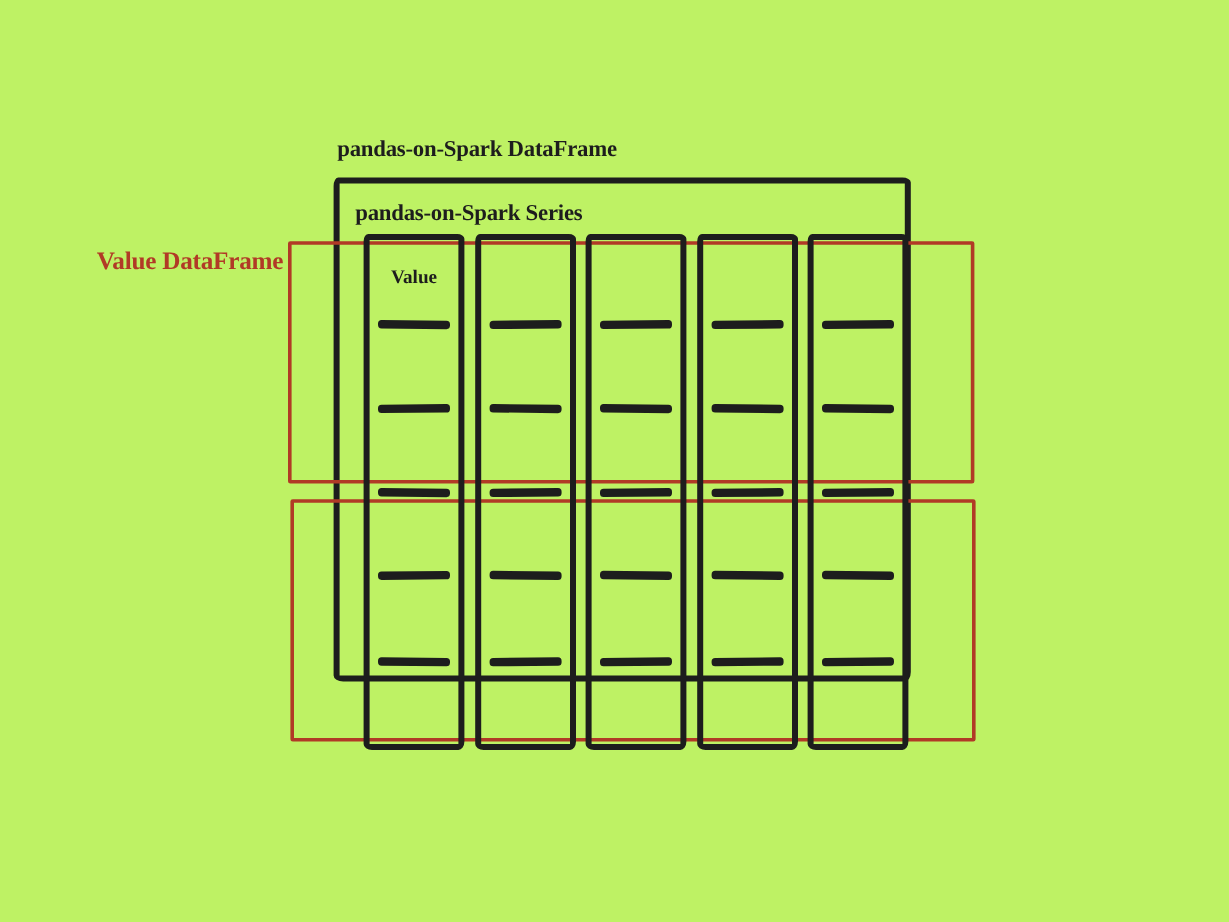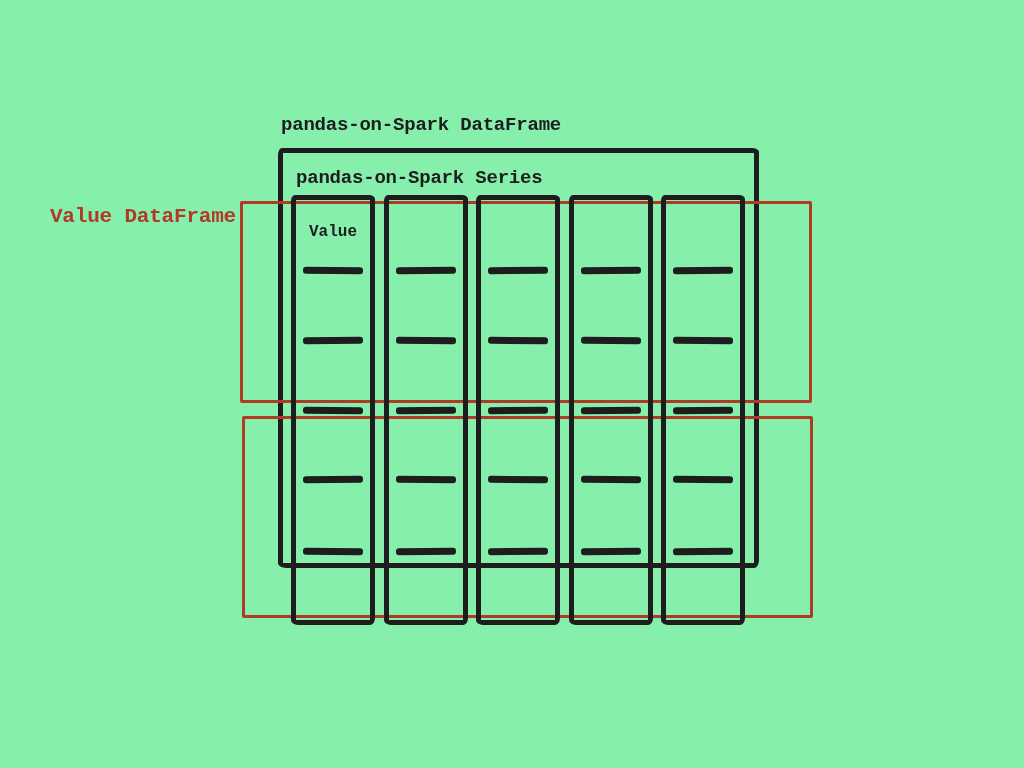--- a/index.html
+++ b/index.html
@@ -4,23 +4,23 @@
 <style>
   html, body {
     margin: 0;
     padding: 0;
     background: #ffffff;
   }
   .canvas {
     position: relative;
     width: 1024px;
     height: 768px;
-    background: #86efac;
+    background: #bef264;
     overflow: hidden;
-    font-family: Liberation Mono, monospace;
+    font-family: Liberation Serif, serif;
   }
   .sketch-text {
     color: var(--sketch-black, #1d1d1d);
     font-weight: 600;
     letter-spacing: -0.2px;
     white-space: nowrap;
   }
   .outer-title {
     position: absolute;
     left: 281px;
@@ -55,20 +55,21 @@
   }
   .series-column {
     position: absolute;
     top: 195px;
     width: 84px;
     height: 430px;
     box-sizing: border-box;
     border: 5px solid var(--sketch-black, #1d1d1d);
     border-radius: 4px 6px 5px 7px / 6px 4px 7px 5px;
     background: transparent;
+    margin-left: 12px;
   }
   .value-label {
     position: absolute;
     left: 0;
     top: 22px;
     width: 74px;
     text-align: center;
     font-size: 16px;
     line-height: 20px;
     color: var(--sketch-black, #1d1d1d);

